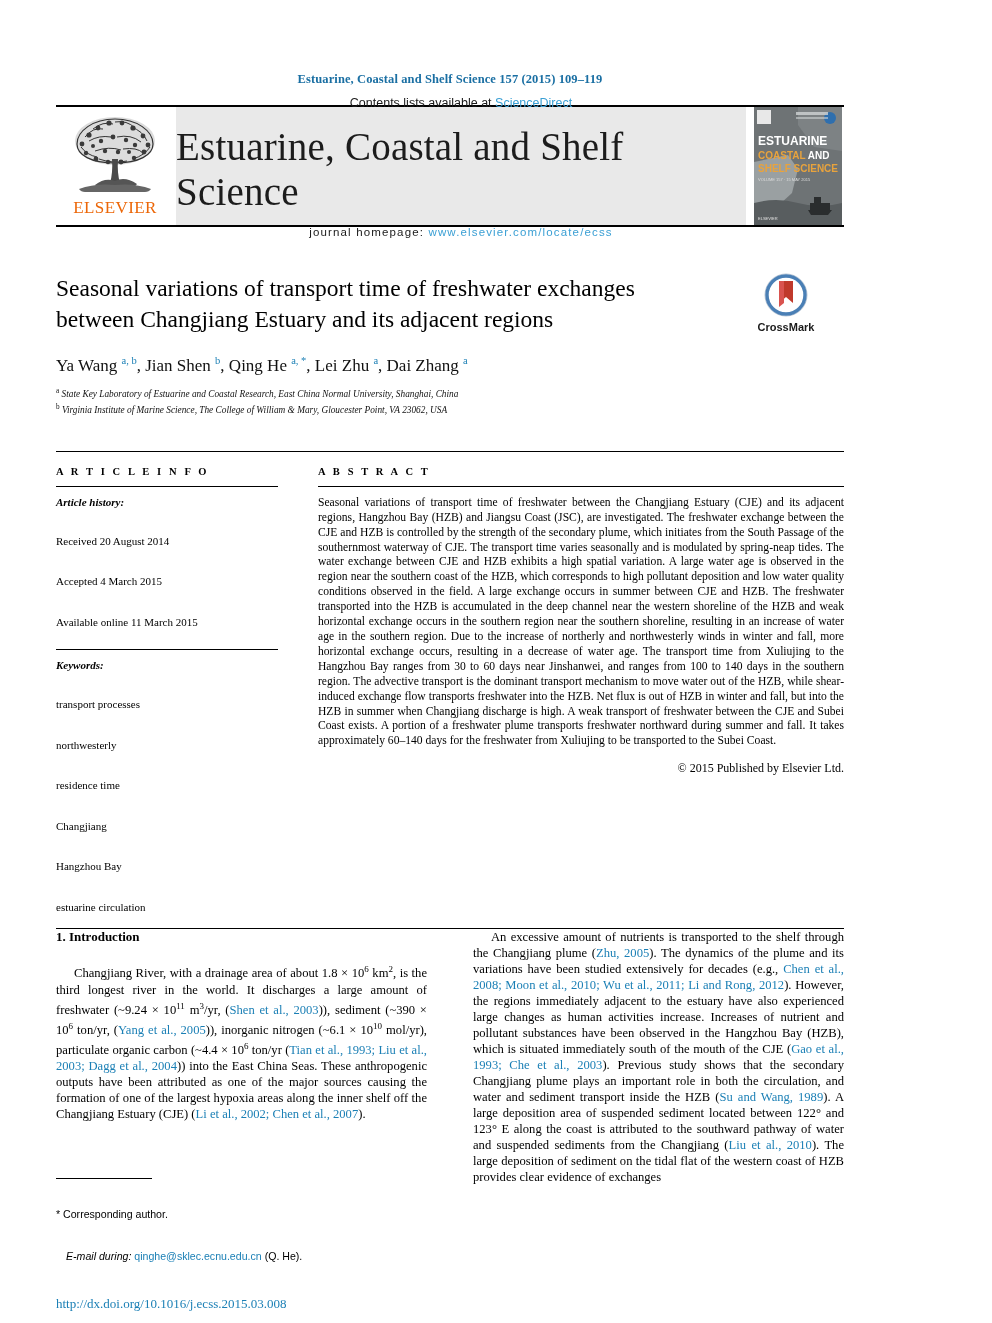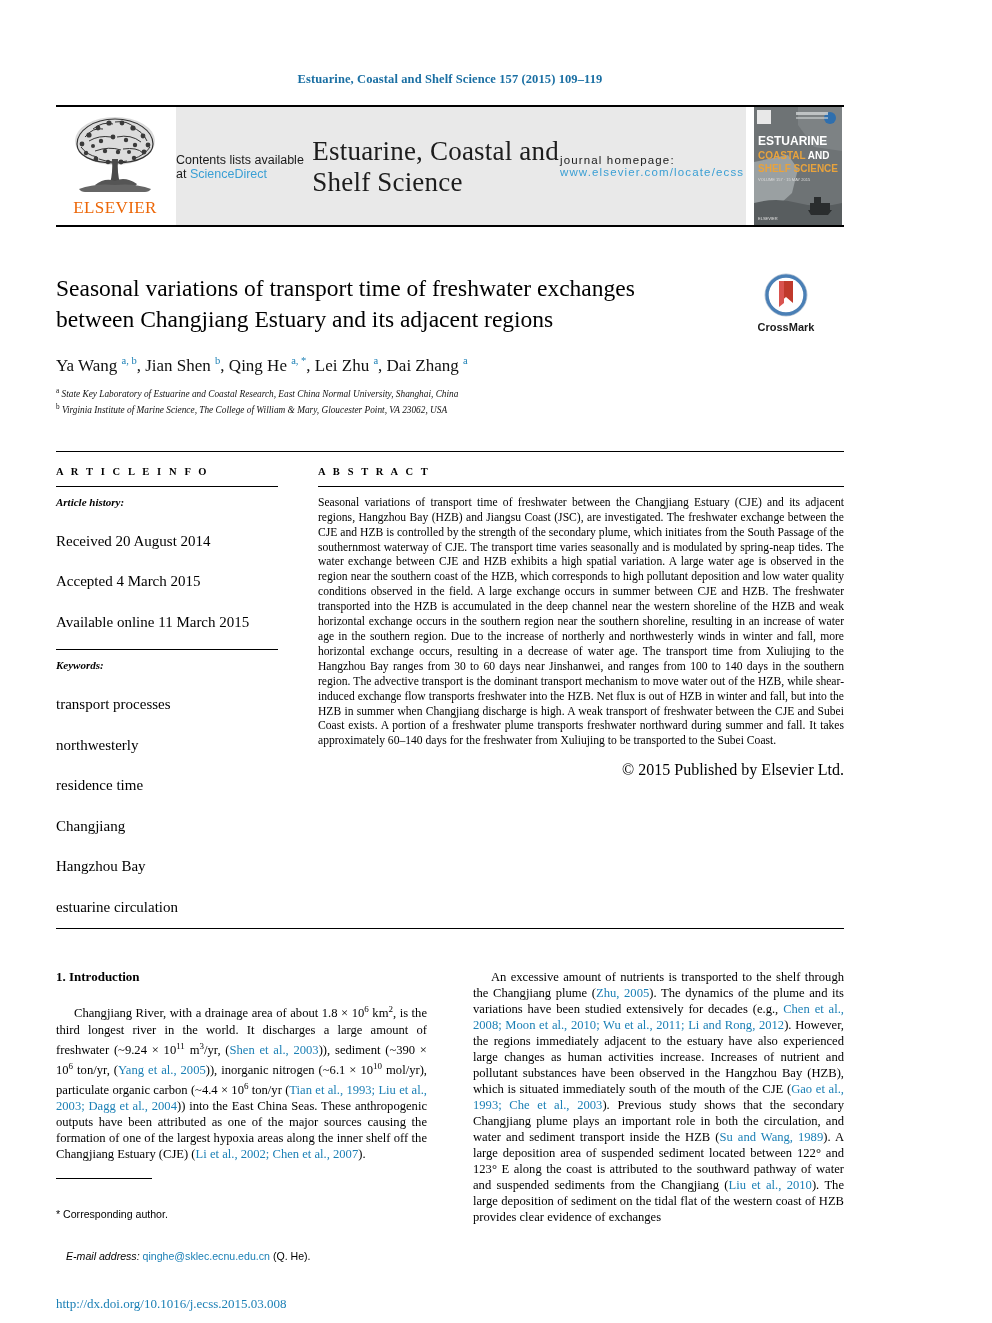--- a/index.html
+++ b/index.html
@@ -60,38 +60,38 @@
     font-family: "Liberation Serif", serif;
     font-size: 17px;
     letter-spacing: .4px;
     font-weight: 400;
     margin-top: 1px;
   }
   .journal-band {
     flex: 1;
     background: #e9e9e9;
     display: flex;
-    flex-direction: row;
+    flex-direction: column;
     align-items: center;
     justify-content: center;
     position: relative;
     margin-left: 2px;
   }
   .contents-line {
     font-family: "Liberation Sans", sans-serif;
     font-size: 12.5px;
     color: #1a1a1a;
     margin-top: 2px;
   }
   .contents-line .sd {
     color: #3a9fd4;
   }
   .journal-name {
     font-family: "Liberation Serif", serif;
-    font-size: 27px;
+    font-size: 39px;
     color: #1c1c1c;
     margin-top: 14px;
     margin-bottom: 12px;
     letter-spacing: .2px;
   }
   .homepage-line {
     font-family: "Liberation Sans", sans-serif;
     font-size: 11.5px;
     letter-spacing: 1.15px;
     color: #1a1a1a;
@@ -192,47 +192,46 @@
   }
   .history-title, .keywords-title {
     font-family: "Liberation Serif", serif;
     font-style: italic;
     font-weight: bold;
     font-size: 11px;
     margin-bottom: 1px;
   }
   .info-line {
     font-family: "Liberation Serif", serif;
-    font-size: 15px;
+    font-size: 11px;
     line-height: 14.5px;
     margin-top: 26px;
   }
   .kw-block { margin-top: 2px; }
   .abstract-text {
     font-family: "Liberation Serif", serif;
     font-size: 11.6px;
     line-height: 14.9px;
     text-align: justify;
     color: #000;
   }
   .copyright {
     text-align: right;
     font-family: "Liberation Serif", serif;
-    font-size: 16px;
+    font-size: 12px;
     margin-top: 12px;
   }
   .abstract-bottom-rule {
     border-top: 1px solid #000;
     margin-top: 14px;
   }
 
   
   .body-cols {
     display: flex;
-    margin-top: 40px;
     gap: 46px;
   }
   .body-col {
     flex: 1;
     min-width: 0;
   }
   .section-title {
     font-family: "Liberation Serif", serif;
     font-weight: bold;
     font-size: 13px;
@@ -442,21 +441,21 @@
     </div>
     <div class="body-col">
       <p class="body-p">An excessive amount of nutrients is transported to the shelf through the Changjiang plume (<span class="lnk">Zhu, 2005</span>). The dynamics of the plume and its variations have been studied extensively for decades (e.g., <span class="lnk">Chen et al., 2008; Moon et al., 2010; Wu et al., 2011; Li and Rong, 2012</span>). However, the regions immediately adjacent to the estuary have also experienced large changes as human activities increase. Increases of nutrient and pollutant substances have been observed in the Hangzhou Bay (HZB), which is situated immediately south of the mouth of the CJE (<span class="lnk">Gao et al., 1993; Che et al., 2003</span>). Previous study shows that the secondary Changjiang plume plays an important role in both the circulation, and water and sediment transport inside the HZB (<span class="lnk">Su and Wang, 1989</span>). A large deposition area of suspended sediment located between 122° and 123° E along the coast is attributed to the southward pathway of water and suspended sediments from the Changjiang (<span class="lnk">Liu et al., 2010</span>). The large deposition of sediment on the tidal flat of the western coast of HZB provides clear evidence of exchanges</p>
     </div>
   </div>
 
   <div class="footnote">
     <div class="fn-rule"></div>
     <div class="fn-line">* Corresponding author.</div>
     <div class="fn-line" style="padding-left:10px;">
-      <span class="ital">E-mail address:</span>
+      <span class="ital">E-mail during:</span>
       <span class="lnk">qinghe@sklec.ecnu.edu.cn</span>
       <span>(Q. He).</span>
     </div>
   </div>
 
   <div class="doi-block">
     <div class="doi-line">http://dx.doi.org/10.1016/j.ecss.2015.03.008</div>
   </div>
 
 </div>

